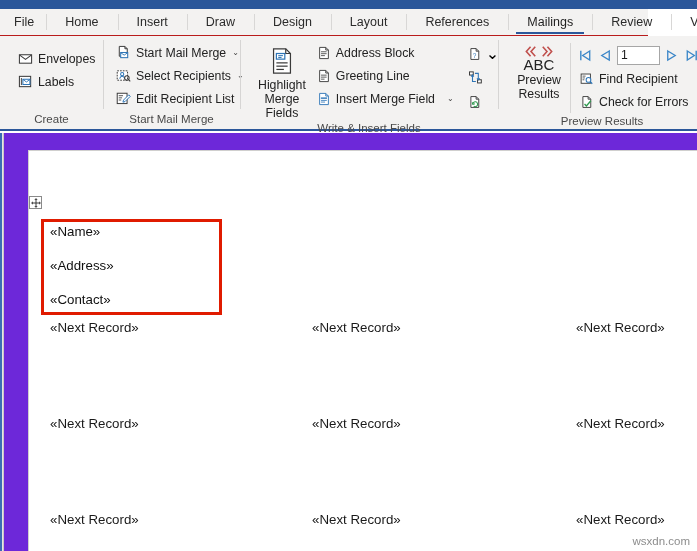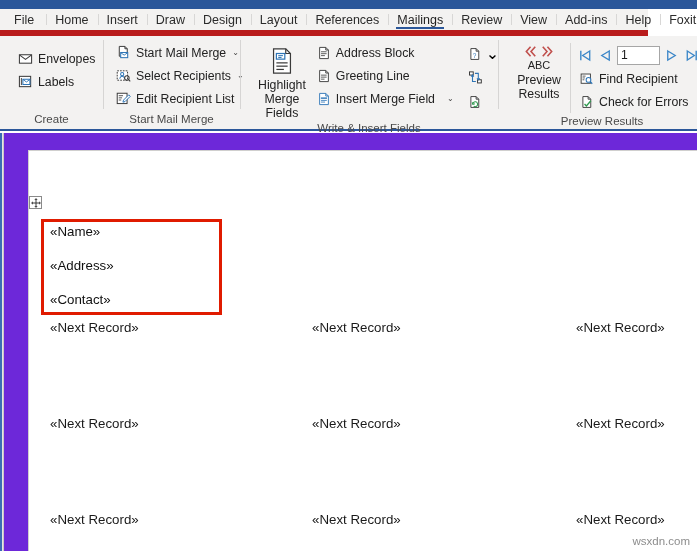--- a/index.html
+++ b/index.html
@@ -15,26 +15,26 @@
   .titlebar {
     position: absolute; left: 0; top: 0; width: 697px; height: 9px;
     background: #2b579a;
   }
 
   
   .tabstrip {
     position: absolute; left: 0; top: 9px; width: 648px; height: 27px;
     background: #f3f2f1;
     display: flex; align-items: stretch;
-    border-bottom: 6px solid #b91c1c;
+    border-bottom: 1px solid #b91c1c;
   }
   .tab {
     position: relative;
     display: flex; align-items: center; justify-content: center;
-    padding: 0 9px;
+    padding: 0 19px;
     font-size: 12.5px; color: #2b2b2b; white-space: nowrap;
     cursor: default;
   }
   .tab + .tab::before {
     content: ""; position: absolute; left: 0; top: 5px; bottom: 5px;
     width: 1px; background: #d8d7d6;
   }
   .tab.file { padding: 0 12px 0 14px; }
   .tab.file::before { display: none; }
   .tab.active { font-weight: normal; color: #1f1f1f; }
@@ -373,21 +373,21 @@
     <div class="group" style="flex:1;">
       <div class="group-body" style="padding-top:4px;">
         <div class="btn-big btn-big-narrow" style="margin-left:6px;">
           <span class="icon" style="flex-direction:column;">
             <svg width="30" height="15" viewBox="0 0 32 16">
               <path d="M7 3 L2.5 8 L7 13" fill="none" stroke="#c0504d" stroke-width="1.7"></path>
               <path d="M12 3 L7.5 8 L12 13" fill="none" stroke="#c0504d" stroke-width="1.7"></path>
               <path d="M20 3 L24.5 8 L20 13" fill="none" stroke="#c0504d" stroke-width="1.7"></path>
               <path d="M25 3 L29.5 8 L25 13" fill="none" stroke="#c0504d" stroke-width="1.7"></path>
             </svg>
-            <span style="font-size:11px;color:#232323;line-height:12px;">ABC</span>
+            <span style="font-size:15px;color:#232323;line-height:12px;">ABC</span>
           </span>
           <span class="big-lbl">
             <span>Preview</span><br>
             <span>Results</span>
           </span>
         </div>
 
         <div class="col" style="margin-left:3px;border-left:1px solid #d6d5d4;padding-left:6px;">
           <div class="navrow">
             <span class="navbtn">

